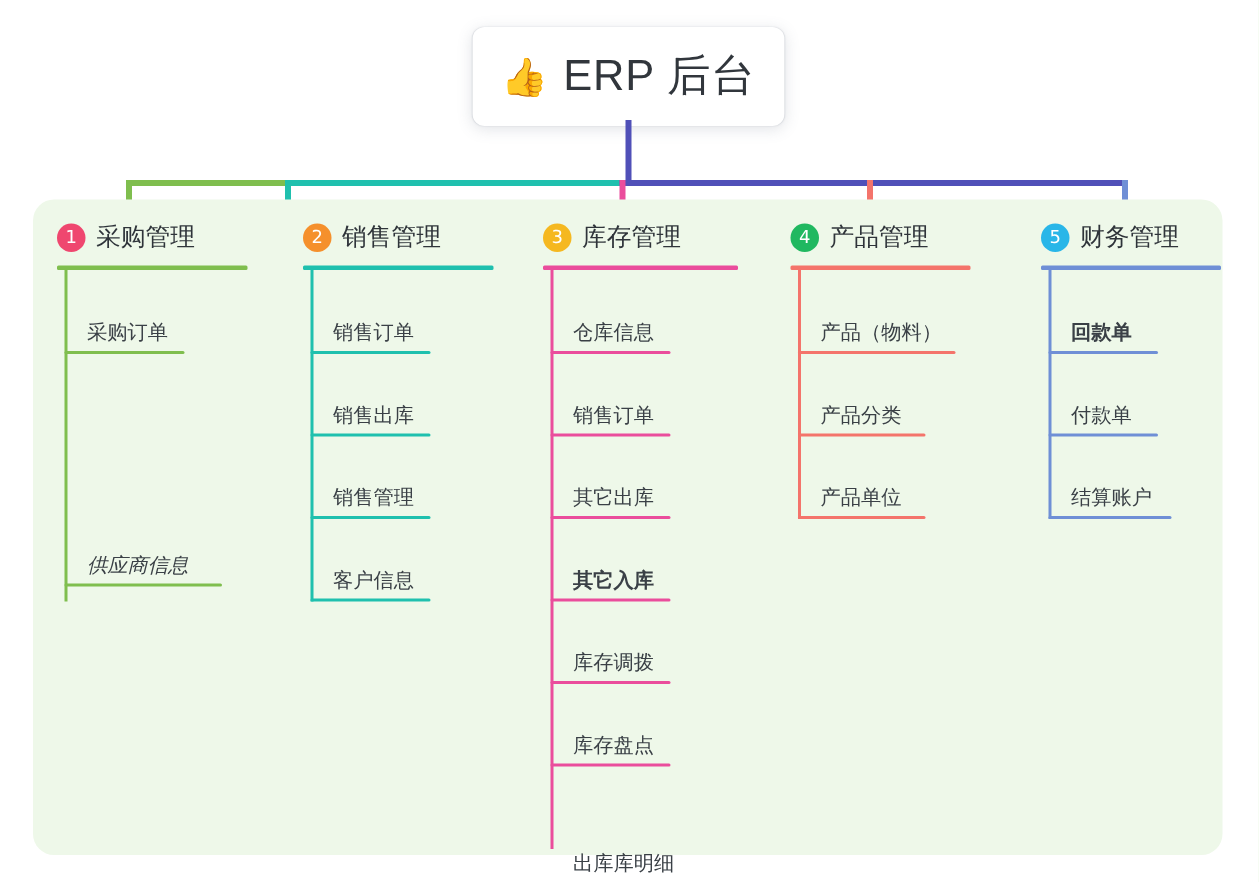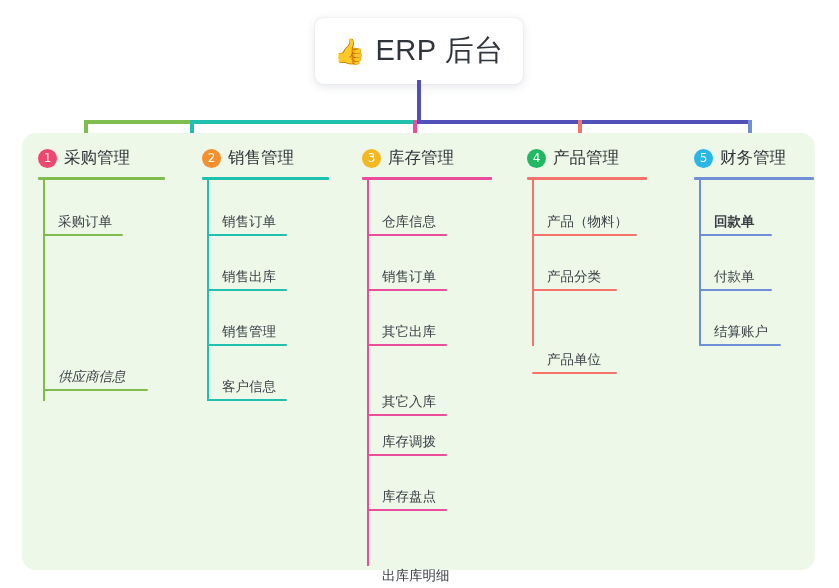--- a/index.html
+++ b/index.html
@@ -145,21 +145,21 @@
             <div class="item-rule" style="width: 80px; background: rgb(234, 77, 156);"></div>
           </div>
           <div class="item" style="top: 128px; height: 30px; width: 90px;">
             <span class="item-label">销售订单</span>
             <div class="item-rule" style="width: 80px; background: rgb(234, 77, 156);"></div>
           </div>
           <div class="item" style="top: 183px; height: 30px; width: 90px;">
             <span class="item-label">其它出库</span>
             <div class="item-rule" style="width: 80px; background: rgb(234, 77, 156);"></div>
           </div>
-          <div class="item" style="top: 253px; height: 30px; width: 90px;">
+          <div class="item" style="top: 238px; height: 30px; width: 90px; font-weight: bold;">
             <span class="item-label">其它入库</span>
             <div class="item-rule" style="width: 80px; background: rgb(234, 77, 156);"></div>
           </div>
           <div class="item" style="top: 293px; height: 30px; width: 90px;">
             <span class="item-label">库存调拨</span>
             <div class="item-rule" style="width: 80px; background: rgb(234, 77, 156);"></div>
           </div>
           <div class="item" style="top: 348px; height: 30px; width: 90px;">
             <span class="item-label">库存盘点</span>
             <div class="item-rule" style="width: 80px; background: rgb(234, 77, 156);"></div>
@@ -177,21 +177,21 @@
           <div class="col-rule" style="width: 120px; background: rgb(244, 116, 107);"></div>
           <div class="spine" style="top: 47px; height: 166px; background: rgb(244, 116, 107);"></div>
           <div class="item" style="top: 73px; height: 30px; width: 115px;">
             <span class="item-label">产品（物料）</span>
             <div class="item-rule" style="width: 105px; background: rgb(244, 116, 107);"></div>
           </div>
           <div class="item" style="top: 128px; height: 30px; width: 95px;">
             <span class="item-label">产品分类</span>
             <div class="item-rule" style="width: 85px; background: rgb(244, 116, 107);"></div>
           </div>
-          <div class="item" style="top: 183px; height: 30px; width: 95px; margin-top: 28px;">
+          <div class="item" style="top: 183px; height: 30px; width: 95px;">
             <span class="item-label">产品单位</span>
             <div class="item-rule" style="width: 85px; background: rgb(244, 116, 107);"></div>
           </div>
         </div>
         <div class="col" style="left: 672px; width: 120px; height: 437px;">
           <div class="col-head">
             <span class="badge" style="background: rgb(41, 182, 232);">5</span>
             <span class="col-title">财务管理</span>
           </div>
           <div class="col-rule" style="width: 120px; background: rgb(111, 143, 214);"></div>

